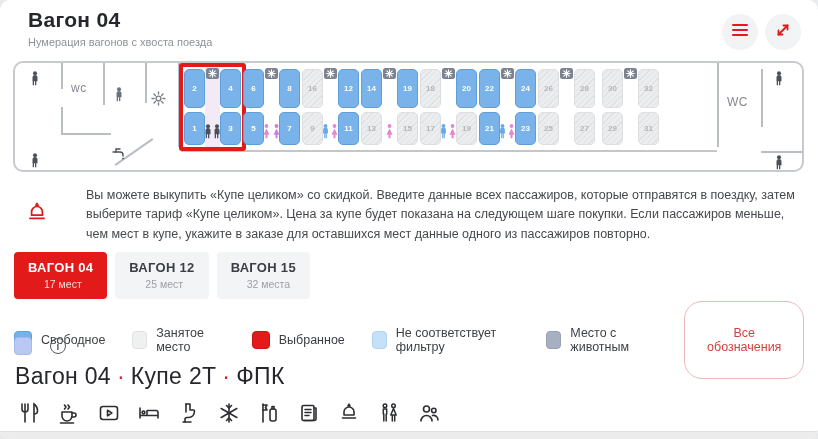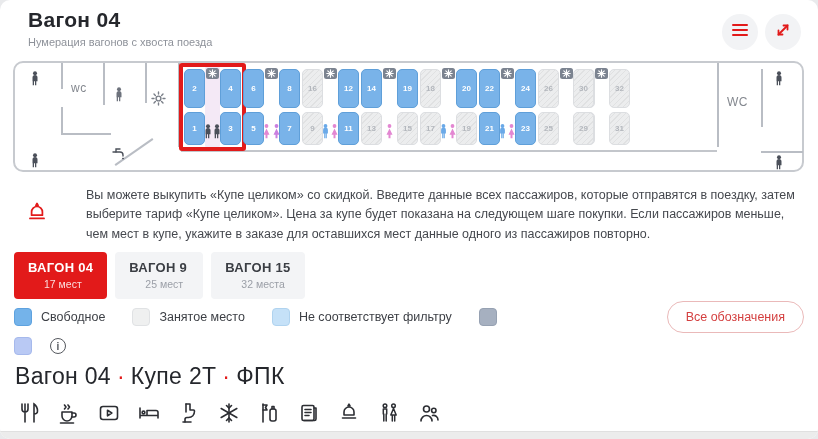--- a/index.html
+++ b/index.html
@@ -46,21 +46,21 @@
   .tab .t-sub { font-size:10.5px; color:#9b9fa7; margin-top:3px;margin-left:16px; }
   .tab.active { background:#e21a1a; }
   .tab.active .t-label { color:#ffffff; }
   .tab.active .t-sub { color:rgba(255,255,255,.85); }
 
   
   .legend { position:absolute; left:14px; top:301px; width:790px; display:flex; align-items:center; }
   .legend-item { display:flex; align-items:center; margin-right:27px; }
   .sq { width:18px; height:18px; border-radius:4px; margin-right:9px; }
   .legend-label { font-size:12.5px; color:#3c3f45; }
-  .all-btn { margin-left:auto; padding:8px 18px; border:1px solid #eab9b9; border-radius:18px; background:#fff; color:#d44040; font-size:12.5px; cursor:pointer; font-family:inherit; }
+  .all-btn { margin-left:auto; padding:24px 18px; border:1px solid #eab9b9; border-radius:18px; background:#fff; color:#d44040; font-size:12.5px; cursor:pointer; font-family:inherit; }
   .legend2 { position:absolute; left:14px; top:337px; display:flex; align-items:center; }
   .info-i { width:16px; height:16px; border-radius:50%; border:1.5px solid #55585e; color:#55585e; font-size:10px; font-weight:700; display:flex; align-items:center; justify-content:center; margin-left:9px; cursor:pointer; font-style:normal; }
 
   
   .car-heading { position:absolute; left:15px; top:363px; font-size:23px; font-weight:400; color:#25272c; letter-spacing:.3px; }
   .car-heading .sep { color:#e21a1a; padding:0 6px; }
   .amenities { position:absolute; left:15px; top:399px; display:flex; gap:13px; }
   .amenity { width:27px; height:27px; display:flex; align-items:center; justify-content:center; }
 
   .bottom-edge { position:absolute; left:0; bottom:0; width:100%; height:8px; background:#ececec; border-top:1px solid #e0e0e0; }
@@ -371,21 +371,21 @@
           <svg width="9" height="9" viewBox="0 0 9 9">
             <g stroke="#ffffff" stroke-width="1.1" stroke-linecap="round">
               <line x1="4.5" y1="0.8" x2="4.5" y2="8.2"></line>
               <line x1="0.8" y1="4.5" x2="8.2" y2="4.5"></line>
               <line x1="1.8" y1="1.8" x2="7.2" y2="7.2"></line>
               <line x1="7.2" y1="1.8" x2="1.8" y2="7.2"></line>
             </g>
           </svg>
         </div>
       </div>
-      <div class="comp" style="left:557px">
+      <div class="comp" style="left:586px">
         <div class="berth t ca occupied">
           <span>30</span>
         </div>
         <div class="berth t cb occupied">
           <span>32</span>
         </div>
         <div class="berth b ca occupied">
           <span>29</span>
         </div>
         <div class="berth b cb occupied">
@@ -414,44 +414,49 @@
     </span>
     <p class="notice-text">Вы можете выкупить «Купе целиком» со скидкой. Введите данные всех пассажиров, которые отправятся в поездку, затем выберите тариф «Купе целиком». Цена за купе будет показана на следующем шаге покупки. Если пассажиров меньше, чем мест в купе, укажите в заказе для оставшихся мест данные одного из пассажиров повторно.</p>
   </div>
 
   <div class="tabs" id="tabs">
       <div class="tab active">
      <div class="t-label">ВАГОН 04</div>
      <div class="t-sub">17 мест</div>
    </div>
       <div class="tab">
-     <div class="t-label">ВАГОН 9</div>
+     <div class="t-label">ВАГОН 12</div>
      <div class="t-sub">25 мест</div>
    </div>
       <div class="tab">
      <div class="t-label">ВАГОН 15</div>
      <div class="t-sub">32 места</div>
    </div>
     </div>
 
   <div class="legend" id="legend">
     <div class="legend-item">
         <span class="sq" style="background:#74b3ea;border:1px solid #5ea2df"></span>
                  <span class="legend-label">Свободное</span>
       </div>
       <div class="legend-item">
         <span class="sq" style="background:#eff0f0;border:1px solid #e0e2e4"></span>
                  <span class="legend-label">Занятое место</span>
       </div>
       <div class="legend-item">
+        <span class="sq" style="background:#e21a1a;border:1px solid #c91515"></span>
+                 <span class="legend-label">Выбранное</span>
+      </div>
+      <div class="legend-item">
         <span class="sq" style="background:#c5e1f8;border:1px solid #b0d3ef"></span>
                  <span class="legend-label">Не соответствует фильтру</span>
       </div>
       <div class="legend-item">
         <span class="sq" style="background:#a6b0c0;border:1px solid #96a1b2"></span>
+                 <span class="legend-label">Место с животным</span>
       </div>
       <button class="all-btn">Все обозначения</button>
   </div>
   <div class="legend2">
     <span class="sq" id="nr-sq" style="background: rgb(185, 201, 244); border: 1px solid rgb(166, 185, 236);"></span>
     <span class="info-i">i</span>
   </div>
 
   <div class="car-heading" id="heading"><span>Вагон 04</span><span class="sep">·</span><span>Купе 2Т</span><span class="sep">·</span><span>ФПК</span></div>
   <div class="amenities" id="amenities">

